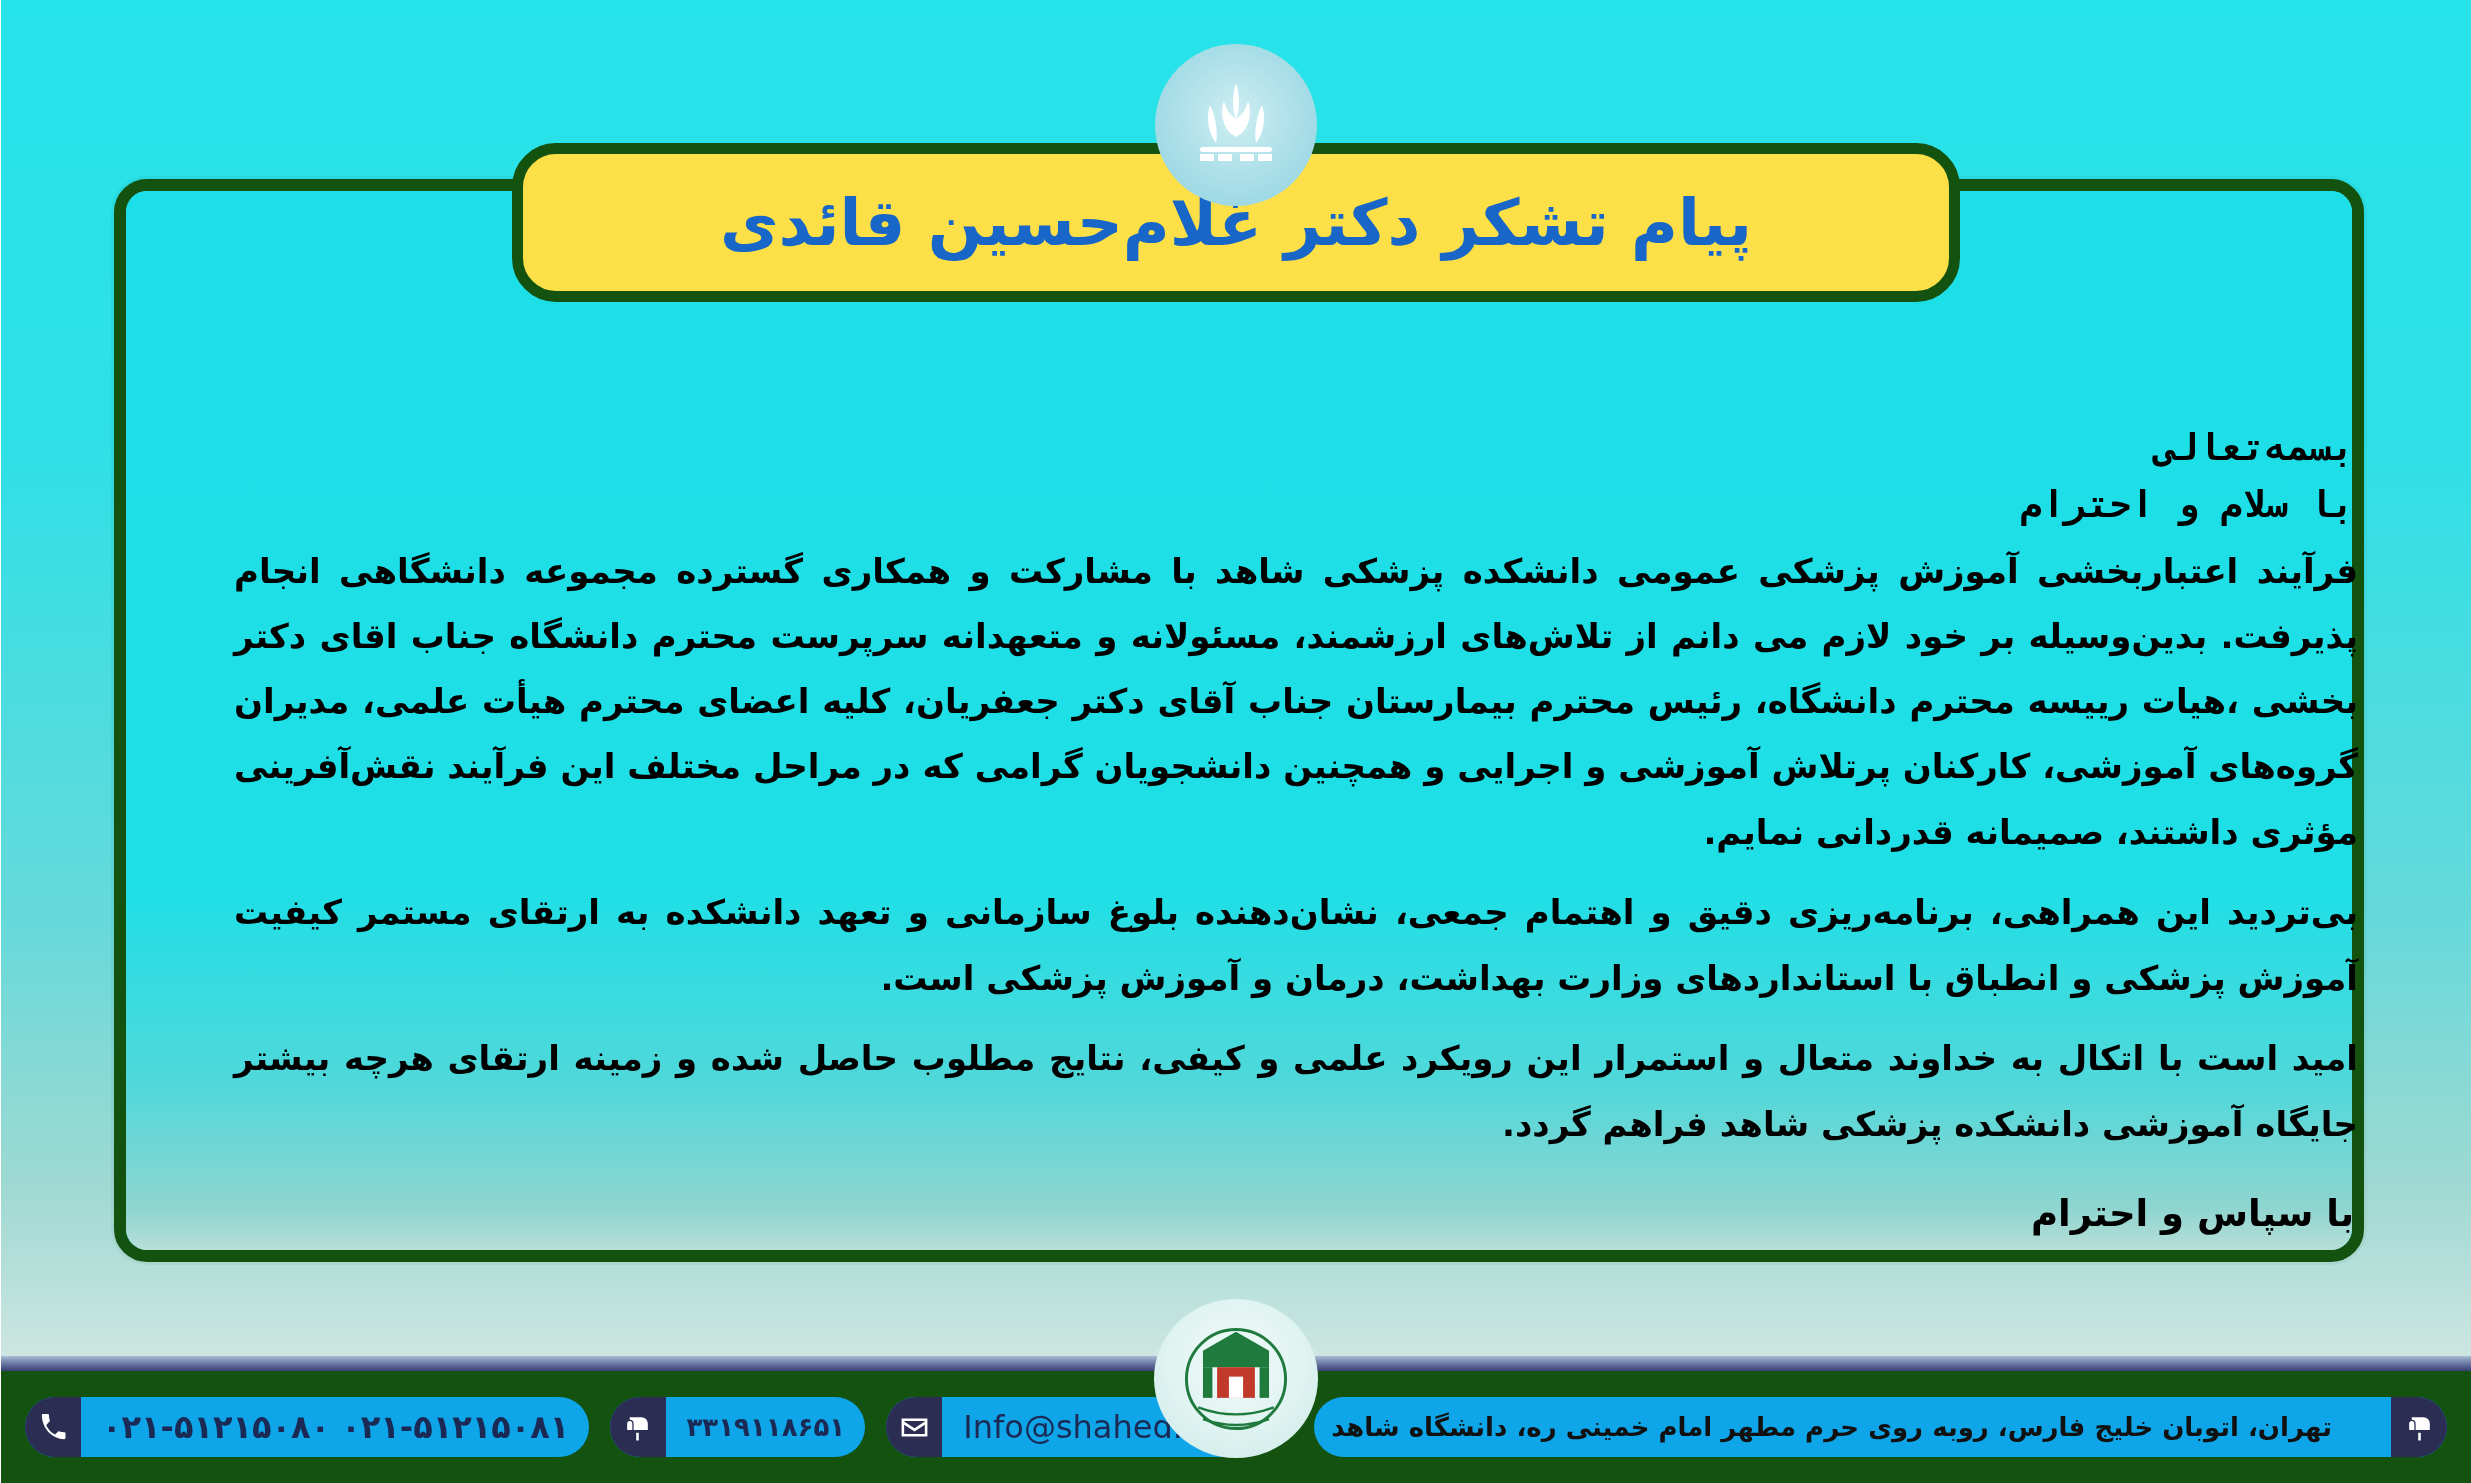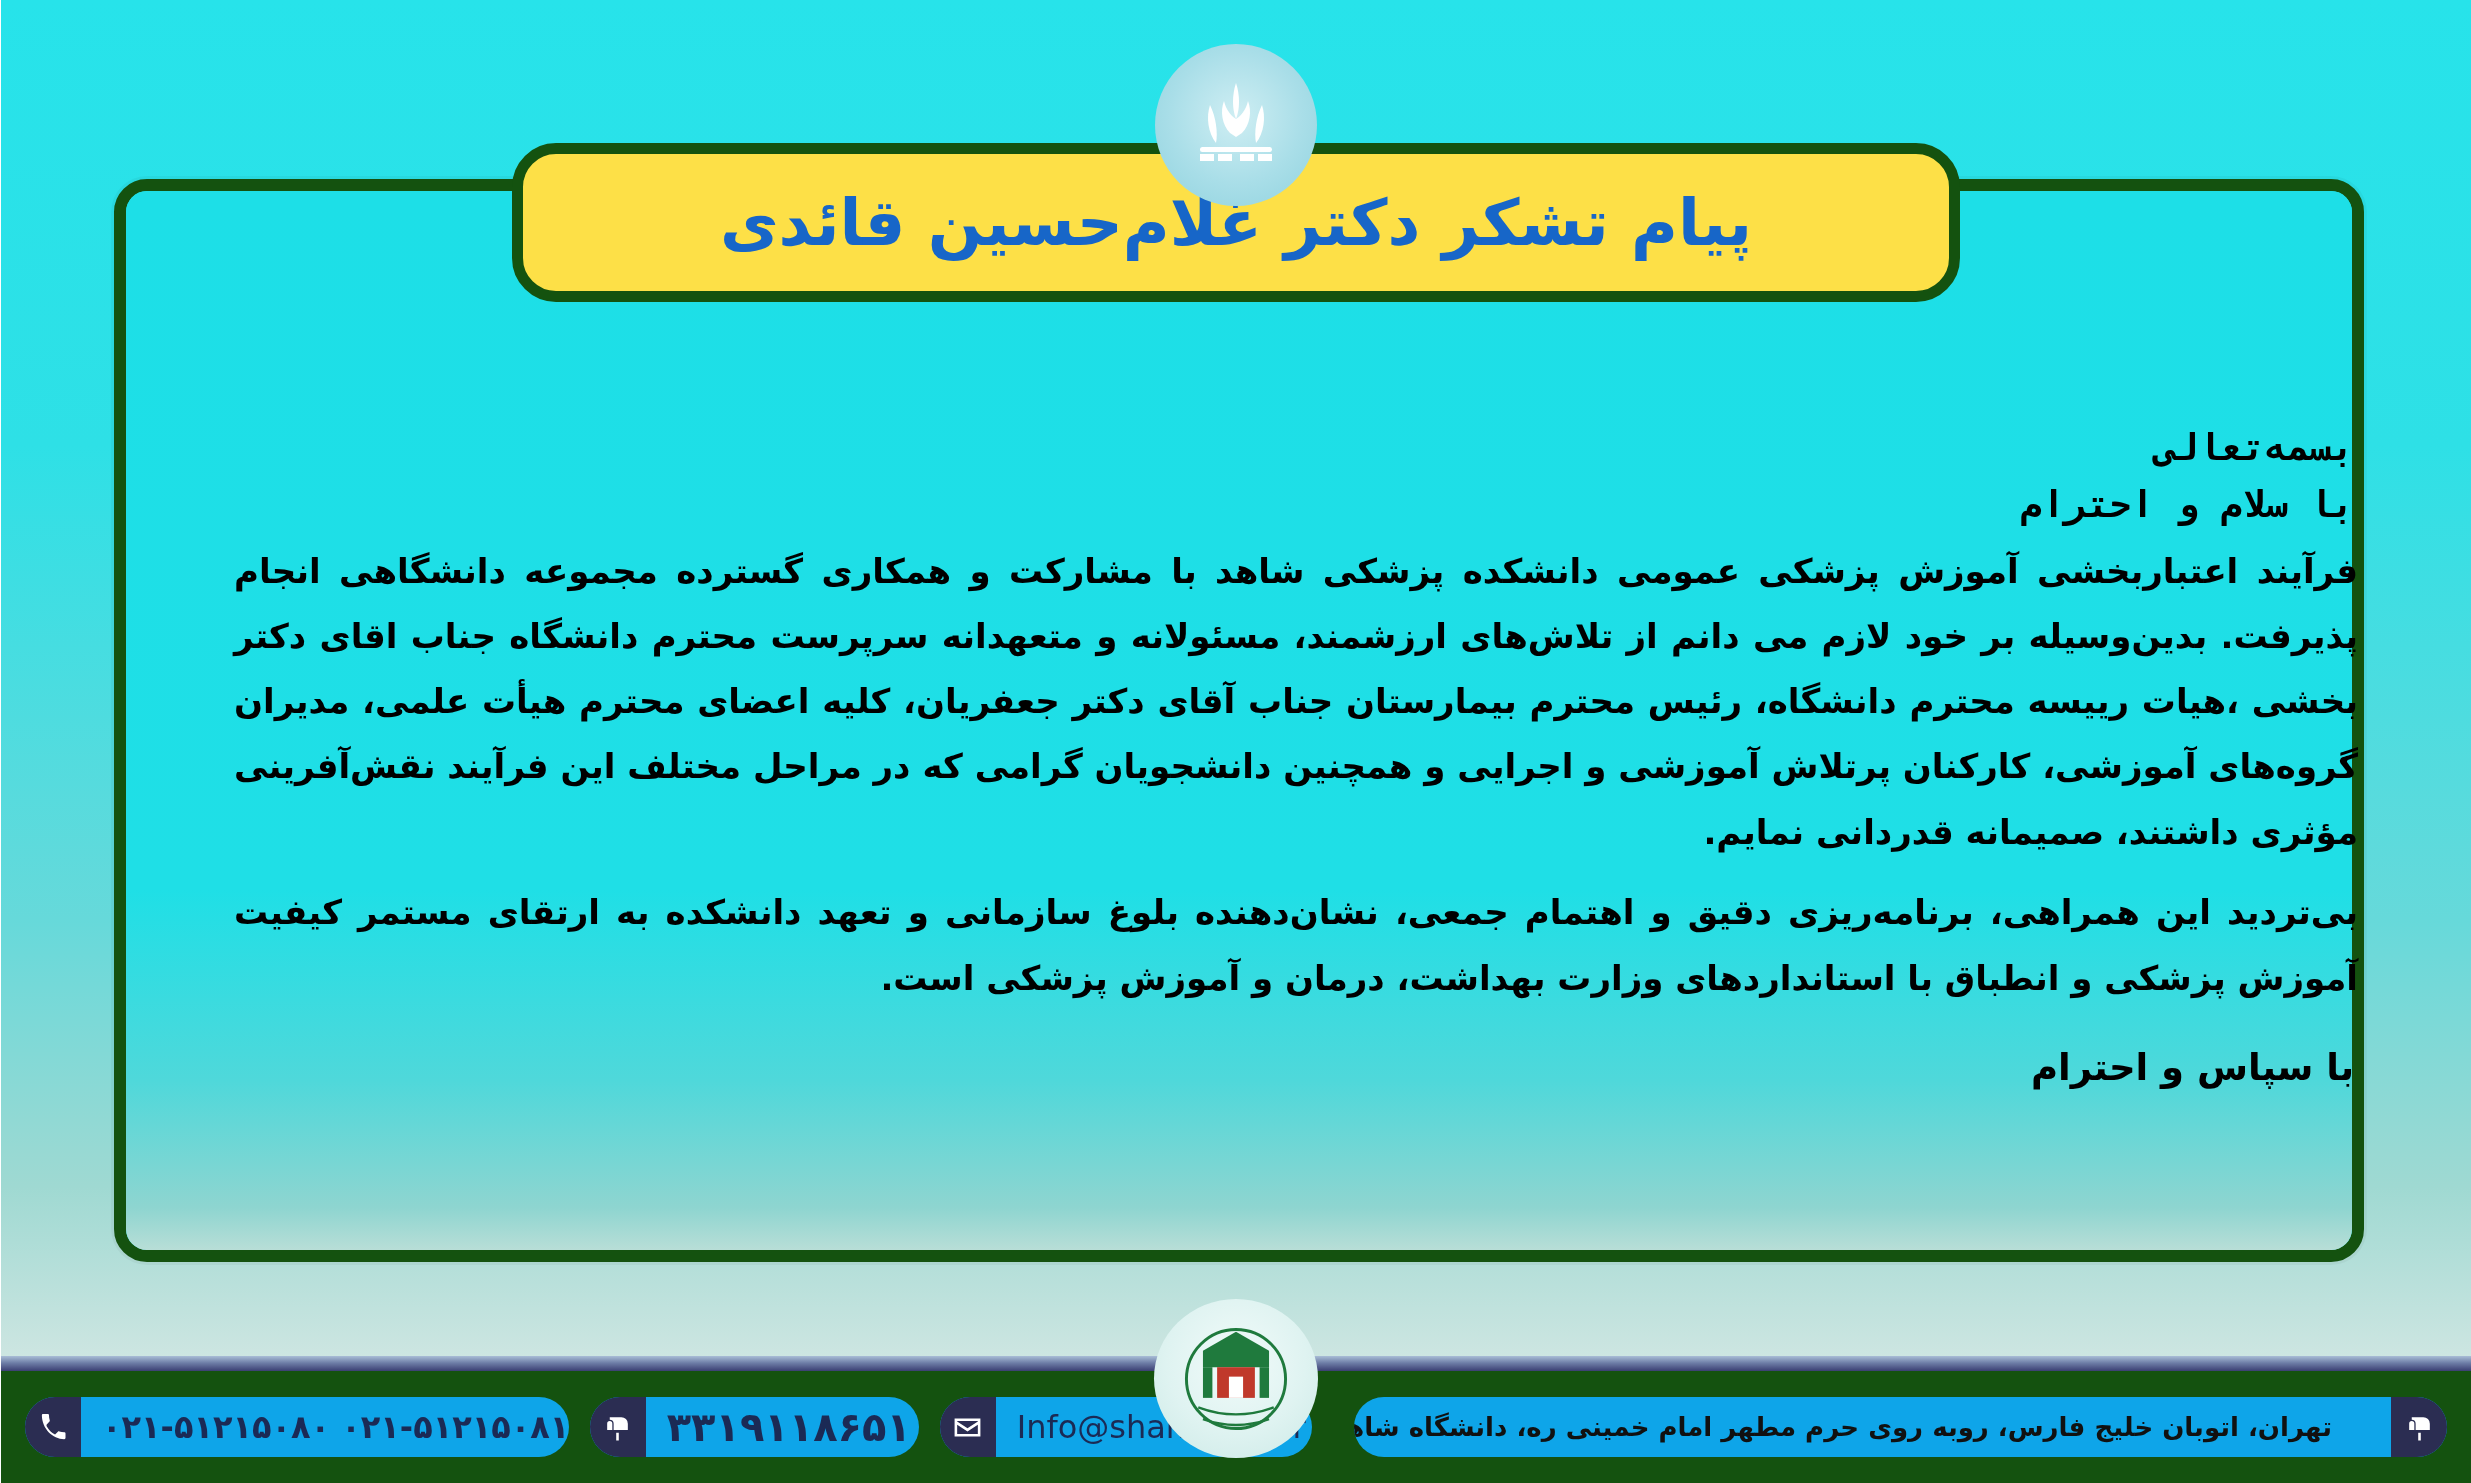--- a/index.html
+++ b/index.html
@@ -141,21 +141,21 @@
   }
   .chip-icon {
     width: 56px; height: 60px;
     background: #2b2d52;
     display: flex; align-items: center; justify-content: center;
     flex: 0 0 auto;
   }
   .chip-icon svg { width: 31px; height: 33px; fill: #ffffff; }
   .chip-text {
     padding: 0 21px;
-    font-size: 40px;
+    font-size: 26px;
     font-weight: bold;
     color: #1b2a55;
     white-space: nowrap;
     line-height: 1;
   }
   .chip-text.rtl { direction: rtl; color: #111111; font-size: 26px; }
   .chip.rev { flex-direction: row-reverse; gap: 38px; }
   .chip.rev .chip-icon { border-radius: 0; }
   .footer-spacer { flex: 1 1 auto; }
   .tel-chip .chip-text { letter-spacing: 1px; font-size: 32px; }
@@ -184,20 +184,21 @@
 <div class="title-pill">
   <div class="title-text">پیام تشکر دکتر غلام‌حسین قائدی</div>
 </div>
 
 <div class="body-area">
   <div class="salutation">بسمه‌تعالی</div>
   <div class="salutation">با سلام و احترام</div>
 
   <div class="para justified">فرآیند اعتباربخشی آموزش پزشکی عمومی دانشکده پزشکی شاهد با مشارکت و همکاری گسترده مجموعه دانشگاهی انجام پذیرفت. بدین‌وسیله بر خود لازم می دانم از تلاش‌های ارزشمند، مسئولانه و متعهدانه سرپرست محترم دانشگاه جناب اقای دکتر بخشی ،هیات رییسه محترم دانشگاه، رئیس محترم بیمارستان جناب آقای دکتر جعفریان، کلیه اعضای محترم هیأت علمی، مدیران گروه‌های آموزشی، کارکنان پرتلاش آموزشی و اجرایی و همچنین دانشجویان گرامی که در مراحل مختلف این فرآیند نقش‌آفرینی مؤثری داشتند، صمیمانه قدردانی نمایم.</div>
   <div class="para justified">بی‌تردید این همراهی، برنامه‌ریزی دقیق و اهتمام جمعی، نشان‌دهنده بلوغ سازمانی و تعهد دانشکده به ارتقای مستمر کیفیت آموزش پزشکی و انطباق با استانداردهای وزارت بهداشت، درمان و آموزش پزشکی است.</div>
+  <div class="para justified">امید است با اتکال به خداوند متعال و استمرار این رویکرد علمی و کیفی، نتایج مطلوب حاصل شده و زمینه ارتقای هرچه بیشتر جایگاه آموزشی دانشکده پزشکی شاهد فراهم گردد.</div>
 
   <div class="sig">با سپاس و احترام</div>
 </div>
 
 <div class="uni-logo">
   <svg viewBox="0 0 100 100" aria-hidden="true">
     <path d="M50 10 L78 26 L78 40 L22 40 L22 26 Z" fill="#1f7a3d"></path>
     <rect x="34" y="40" width="32" height="26" fill="#c0392b"></rect>
     <rect x="44" y="48" width="12" height="18" fill="#ffffff"></rect>
     <path d="M22 40 L22 66 L30 66 L30 40 Z" fill="#1f7a3d"></path>

